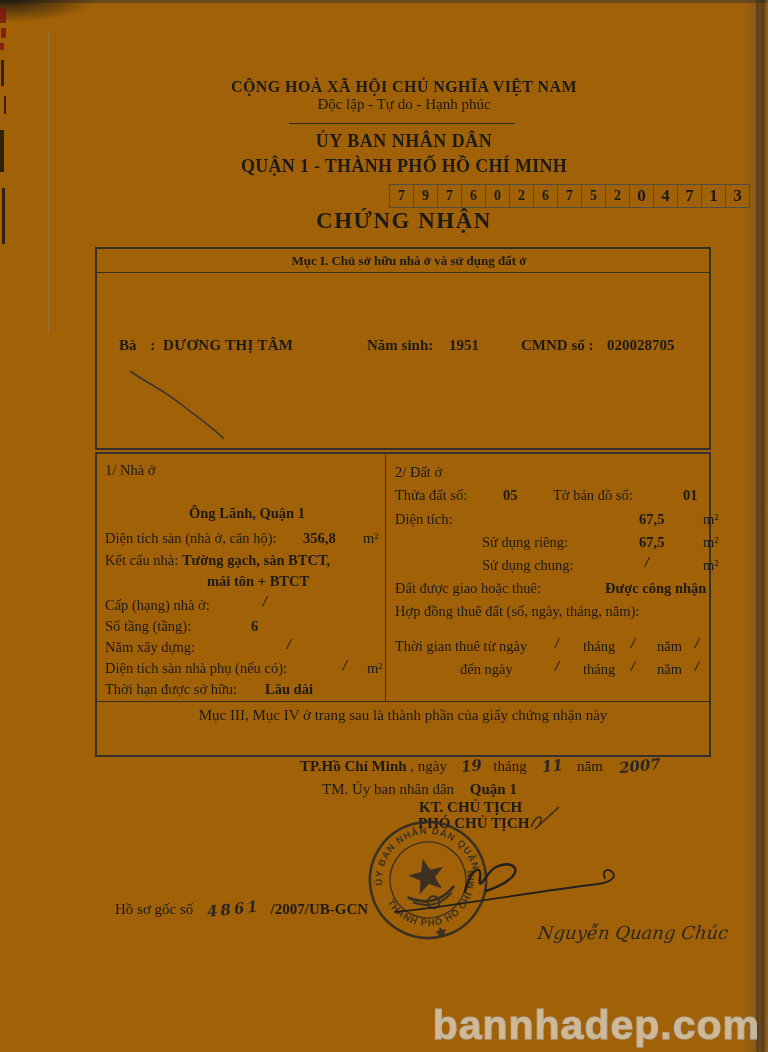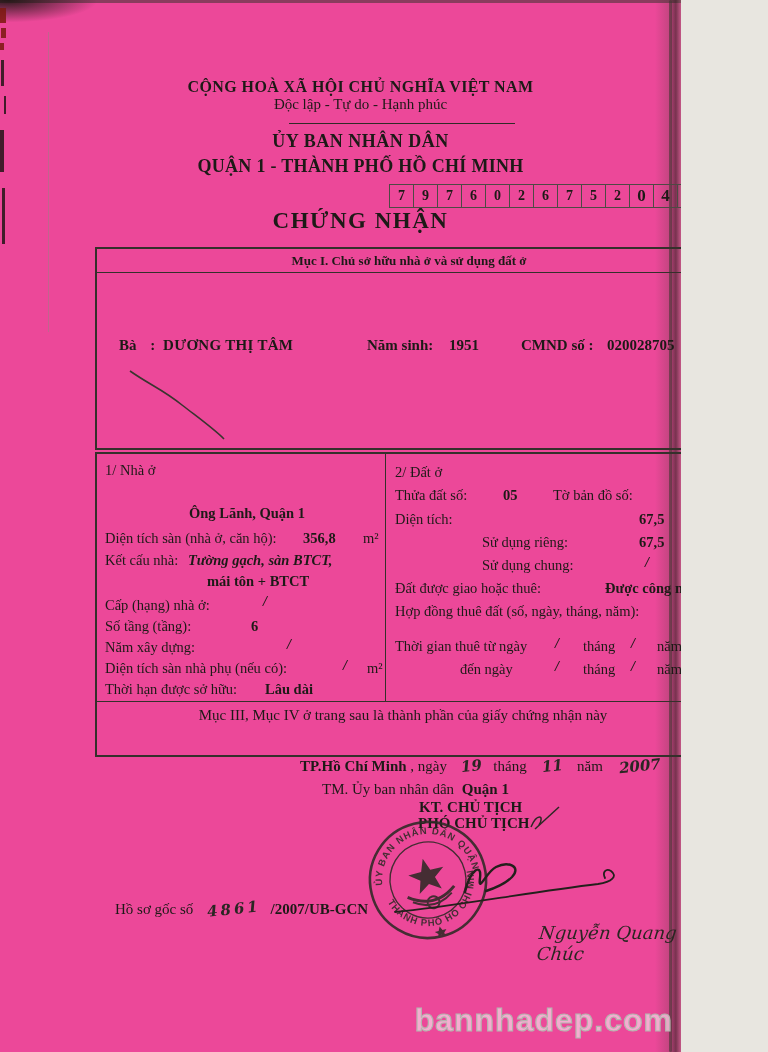--- a/index.html
+++ b/index.html
@@ -1,16 +1,16 @@
 <!DOCTYPE html>
 <html><head>
 <meta charset="utf-8">
 <style>
   html,body{margin:0;padding:0;background:#e8e6e0;}
-  .page{position:relative;width:681px;height:1052px;background:#ec4899;overflow:hidden;
+  .page{position:relative;width:768px;height:1052px;background:#a16207;overflow:hidden;
         font-family:"Liberation Serif",serif;color:#1d1a17;}
   .abs{position:absolute;}
   .ctr{left:48px;right:8px;text-align:center;}
   .b{font-weight:bold;}
   .it{font-style:italic;}
   .hw{font-family:"DejaVu Serif",serif;font-style:italic;font-weight:600;display:inline-block;
       transform:rotate(-6deg);color:#2a2623;}
   
   .nat1{top:78px;font-size:16px;font-weight:bold;letter-spacing:.4px;}
   .nat2{top:96px;font-size:15px;font-weight:normal;}
@@ -32,21 +32,21 @@
   .s2 .sec-head{border-bottom:1.6px solid #35302b;}
   .cols{position:relative;height:247px;border-bottom:1.6px solid #35302b;padding-left:45px;}
   .colL{position:absolute;left:0;top:0;width:289px;height:100%;border-right:1.5px solid #35302b;box-sizing:border-box;}
   .colR{position:absolute;left:290px;top:0;right:0;height:100%;}
   .ln{position:absolute;font-size:14.5px;white-space:nowrap;}
   .ln .v{position:absolute;white-space:nowrap;}
   .note{font-size:15px;text-align:center;padding:5px 0;}
   
   .sign{font-size:15px;}
   .seal{opacity:.88;transform:rotate(-14deg);}
-  .wm{right:8px;top:1002px;font-family:"Liberation Sans",sans-serif;font-weight:bold;font-size:32px;
+  .wm{right:8px;top:1002px;font-family:"Liberation Sans",sans-serif;font-weight:bold;font-size:41px;
       letter-spacing:1px;color:rgba(255,255,255,.55);-webkit-text-stroke:1.2px #b4b4ae;}
   
   .topline{left:0;top:0;width:100%;height:3px;background:#3a332d;opacity:.55;}
   .blotch{left:0;top:0;width:96px;height:22px;
       background:radial-gradient(ellipse at 8% 0%,rgba(28,22,18,.92),rgba(28,22,18,0) 72%);}
   .redmark{background:#7c190e;opacity:.85;}
   .dash{background:#17120e;opacity:.8;}
   .crease{left:48px;top:32px;width:1px;height:300px;background:#8d877e;opacity:.45;}
   .rshadow{right:0;top:0;width:26px;height:100%;
       background:linear-gradient(to right,rgba(0,0,0,0) 0%,rgba(66,58,50,.22) 52%,rgba(42,36,30,.6) 80%,rgba(125,115,102,.35) 100%);}
@@ -120,21 +120,21 @@
       <div class="colL">
         <div class="ln" style="left:8px;top:8px;">1/ Nhà ở</div>
         <div class="ln b" style="left:92px;top:51px;">Ông Lãnh, Quận 1</div>
         <div class="ln" style="left:8px;top:76px;">
           <span>Diện tích sàn (nhà ở, căn hộ):</span>
           <span class="v b" style="left:198px;">356,8</span>
           <span class="v" style="left:258px;">m²</span>
         </div>
         <div class="ln" style="left:8px;top:98px;">
           <span>Kết cấu nhà:</span>
-          <span class="b" style="margin-left:6px;font-style:italic;">Tường gạch, sàn BTCT,</span>
+          <span class="b" style="margin-left:0;">Tường gạch, sàn BTCT,</span>
         </div>
         <div class="ln b" style="left:110px;top:119px;">mái tôn + BTCT</div>
         <div class="ln" style="left:8px;top:143px;">
           <span>Cấp (hạng) nhà ở:</span>
           <span class="v b it" style="left:158px;top:-4px;">/</span>
         </div>
         <div class="ln" style="left:8px;top:164px;">
           <span>Số tầng (tầng):</span>
           <span class="v b" style="left:146px;">6</span>
         </div>
@@ -206,21 +206,21 @@
     <span class="b">TP.Hồ Chí Minh</span>
     <span>, ngày</span>
     <span class="hw" style="margin:0 8px 0 10px;">19</span>
     <span>tháng</span>
     <span class="hw" style="margin:0 10px 0 12px;">11</span>
     <span>năm</span>
     <span class="hw" style="margin-left:12px;">2007</span>
   </div>
   <div class="abs sign" style="left:322px;top:781px;">
     <span>TM. Ủy ban nhân dân</span>
-    <span class="b" style="margin-left:4px;">Quận 1</span>
+    <span class="b" style="margin-left:12px;">Quận 1</span>
   </div>
   <div class="abs sign b" style="left:388px;top:799px;margin-left:31px;">KT. CHỦ TỊCH</div>
   <div class="abs sign b" style="left:418px;top:815px;">PHÓ CHỦ TỊCH</div>
 
   <svg class="abs" style="left:525px;top:803px;" width="40" height="30" viewBox="0 0 40 30">
     <path d="M6,24 C12,10 20,12 14,22" fill="none" stroke="#2c2username:824" stroke-width="1.5"></path>
     <path d="M6,24 C12,10 20,12 14,22" fill="none" stroke="#2c2824" stroke-width="1.5"></path>
     <path d="M10,26 L34,4" fill="none" stroke="#2c2824" stroke-width="1.5"></path>
   </svg>
 

